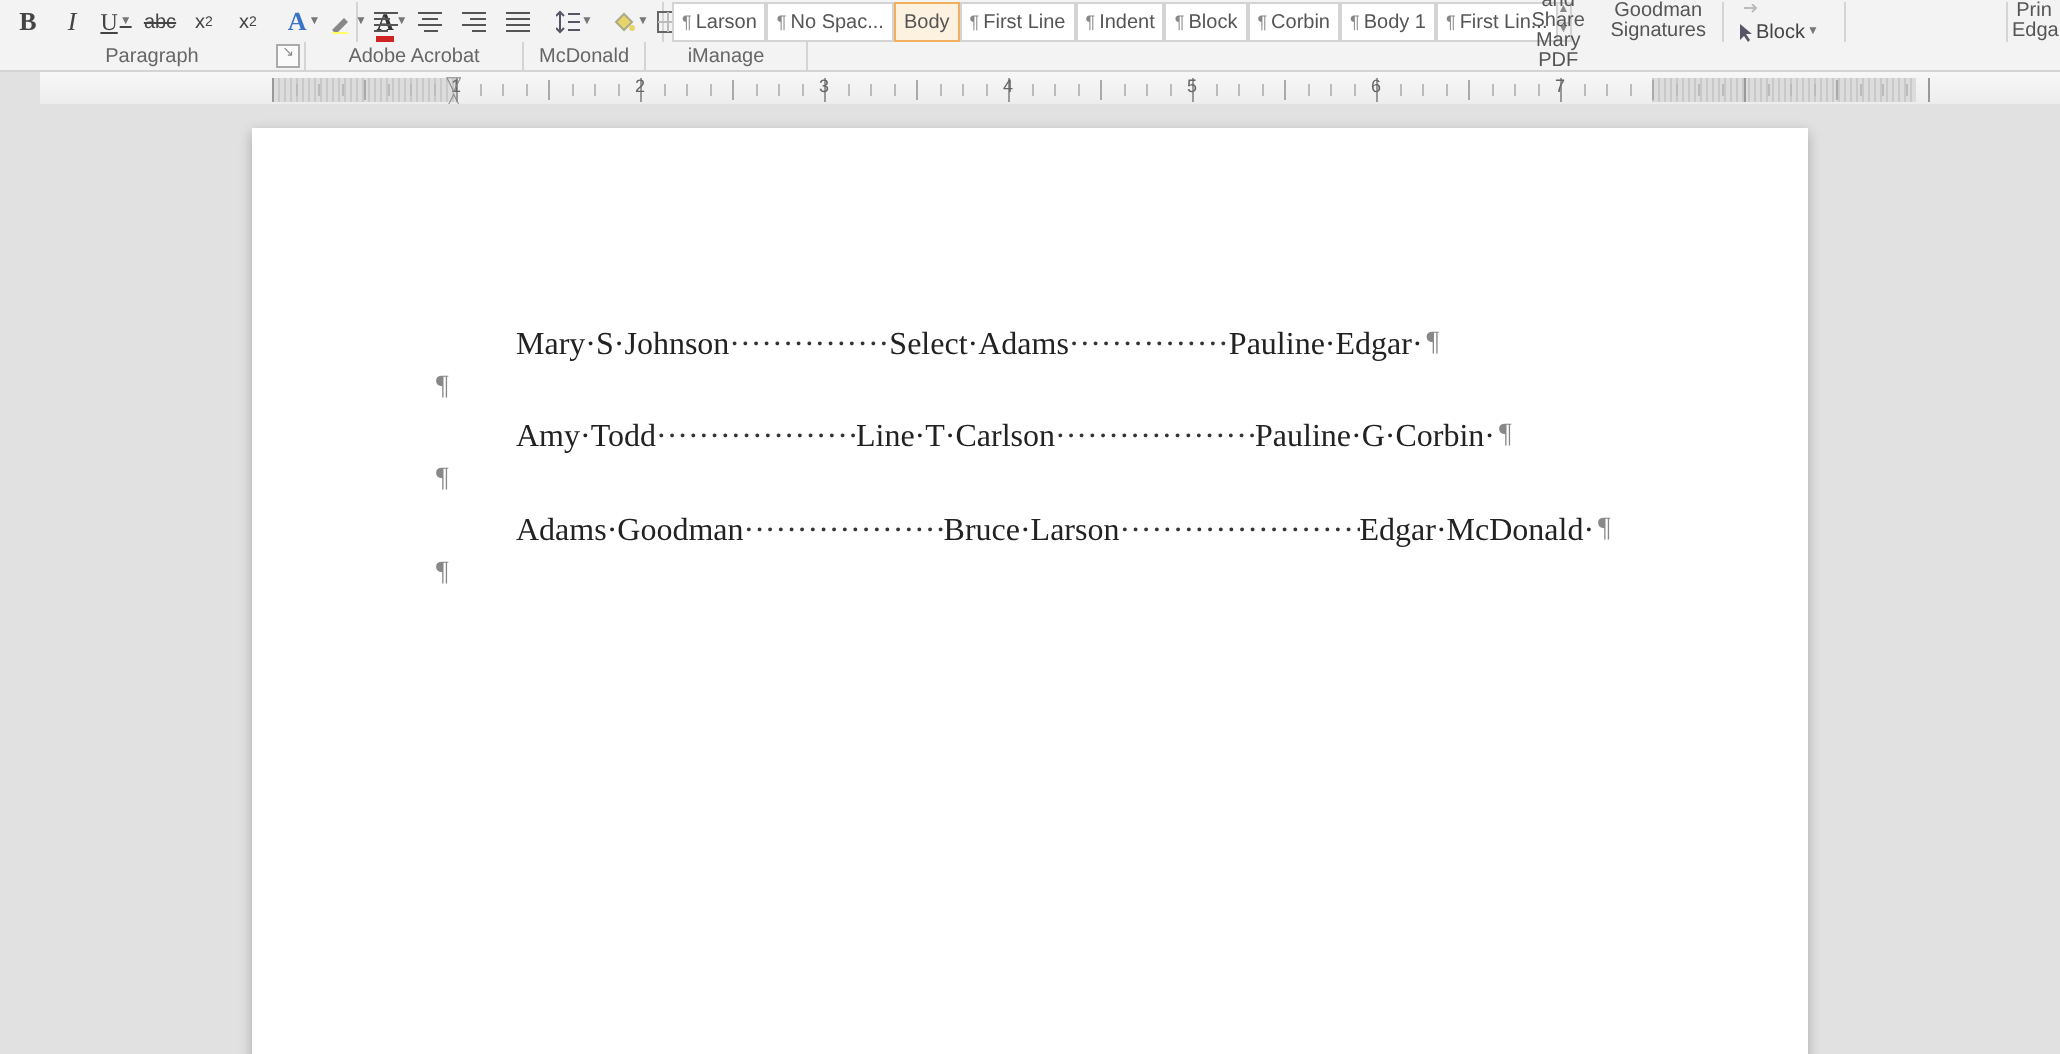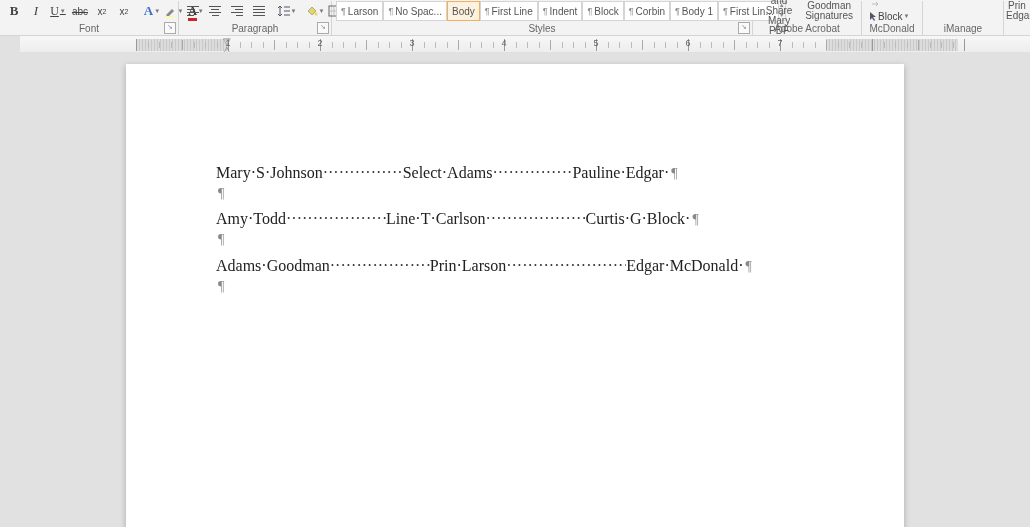--- a/index.html
+++ b/index.html
@@ -208,22 +208,23 @@
     position: relative;
     padding: 100px 90px 100px 90px;
     box-sizing: border-box;
   }
 
   .doc-line {
     font-family: "Times New Roman", Georgia, serif;
     font-size: 16px;
     color: #222;
     display: flex;
-    align-items: flex-end;
+    align-items: flex-start;
     white-space: nowrap;
+    margin-left: 42px;
   }
   .seg { white-space: pre; }
   .leader {
     flex: 0 0 auto;
     overflow: hidden;
     letter-spacing: 0px;
     color: #333;
   }
   .pilcrow { color: #888; font-size: 14px; padding-left:2px;}
   .blank-para {
@@ -441,30 +442,22 @@
 
     <div class="ribbon-group" style="width:26px;border-right:none">
       <div class="stacked" style="padding:0 2px">
         <span>Prin</span>
         <span>Edgar</span>
       </div>
     </div>
   </div>
 
   <div class="ribbon-labels">
-    <div class="ribbon-label" style="width:178px">
-      <span>Font</span>
-      <span class="dialog-launcher">↘</span>
-    </div>
     <div class="ribbon-label" style="width:152px">
       <span>Paragraph</span>
-      <span class="dialog-launcher">↘</span>
-    </div>
-    <div class="ribbon-label" style="flex:1;min-width:420px">
-      <span>Styles</span>
       <span class="dialog-launcher">↘</span>
     </div>
     <div class="ribbon-label" style="width:108px">
       <span>Adobe Acrobat</span>
     </div>
     <div class="ribbon-label" style="width:60px">
       <span>McDonald</span>
     </div>
     <div class="ribbon-label" style="width:80px">
       <span>iManage</span>
@@ -579,31 +572,31 @@
       </div>
       <div class="blank-para"><span class="pilcrow">¶</span></div>
     </div>
 
     <div class="doc-block">
       <div class="doc-line">
         <span class="seg">Amy·Todd</span>
         <span class="leader" style="width:100px">···················································</span>
         <span class="seg">Line·T·Carlson</span>
         <span class="leader" style="width:100px">···················································</span>
-        <span class="seg">Curtis·G·Block·</span>
+        <span class="seg">Pauline·G·Corbin·</span>
         <span class="pilcrow">¶</span>
       </div>
       <div class="blank-para"><span class="pilcrow">¶</span></div>
     </div>
 
     <div class="doc-block">
       <div class="doc-line">
         <span class="seg">Adams·Goodman</span>
         <span class="leader" style="width:100px">···················································</span>
-        <span class="seg">Prin·Larson</span>
+        <span class="seg">Bruce·Larson</span>
         <span class="leader" style="width:120px">································································</span>
         <span class="seg">Edgar·McDonald·</span>
         <span class="pilcrow">¶</span>
       </div>
       <div class="blank-para"><span class="pilcrow">¶</span></div>
     </div>
 
   </div>
 </div>
 

